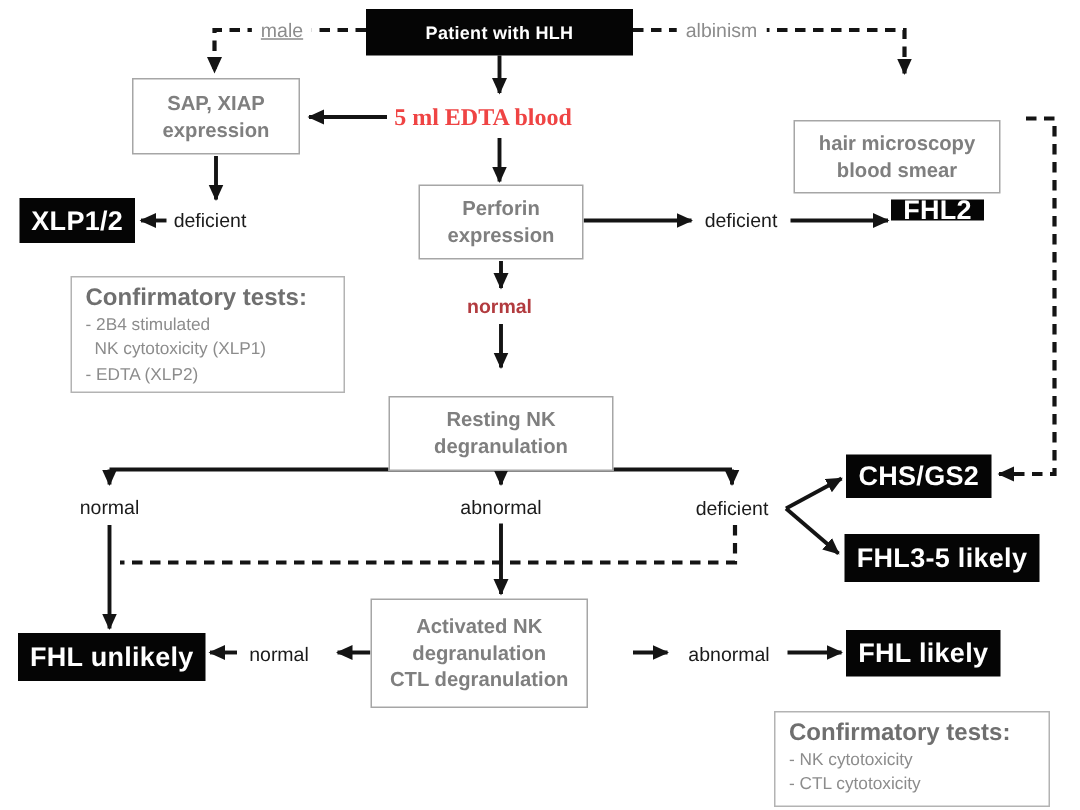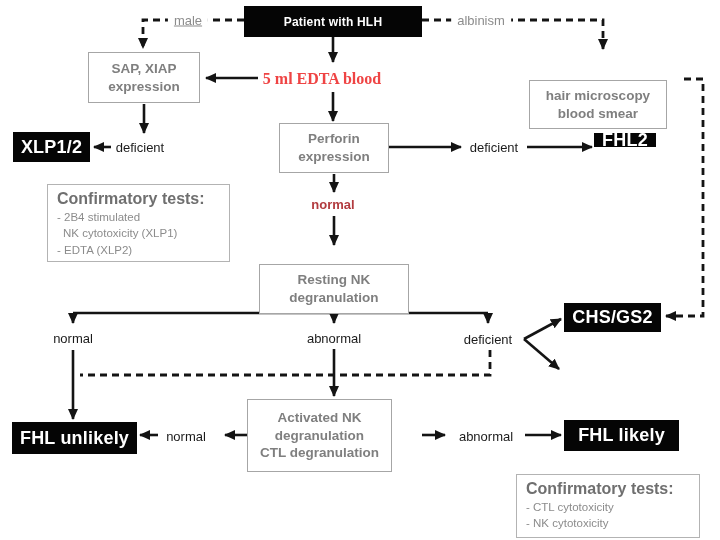--- a/index.html
+++ b/index.html
@@ -100,35 +100,36 @@
     <div class="item">- EDTA (XLP2)</div>
   </div>
 
   <div class="node gray" style="left:259px;top:264px;width:150px;height:50px;">
     <div>Resting NK</div>
     <div>degranulation</div>
   </div>
 
   <div class="node black" style="left:564px;top:303px;width:97px;height:29px;">CHS/GS2</div>
 
+  <div class="node black" style="left:563px;top:356px;width:130px;height:32px;">FHL3-5 likely</div>
 
   <div class="node gray" style="left:247px;top:399px;width:145px;height:73px;">
     <div>Activated NK</div>
     <div>degranulation</div>
     <div>CTL degranulation</div>
   </div>
 
   <div class="node black" style="left:12px;top:422px;width:125px;height:32px;">FHL unlikely</div>
 
-  <div class="node black" style="left:564px;top:420px;width:115px;height:31px;">FHL likely</div>
+  <div class="node black" style="left:564px;top:420px;width:103px;height:31px;">FHL likely</div>
 
   <div class="confirm" style="left:516px;top:474px;width:184px;height:64px;">
     <div class="head">Confirmatory tests:</div>
+    <div class="item">- NK cytotoxicity</div>
     <div class="item">- CTL cytotoxicity</div>
-    <div class="item">- NK cytotoxicity</div>
   </div>
 
   <div class="lbl lblgray" style="left:188px;top:20px;text-decoration:underline;">male</div>
   <div class="lbl lblgray" style="left:481px;top:20px;">albinism</div>
   <div class="lbl" style="left:140px;top:147px;">deficient</div>
   <div class="lbl" style="left:494px;top:147px;">deficient</div>
   <div class="lbl lblred" style="left:333px;top:204px;">normal</div>
   <div class="lbl" style="left:73px;top:338px;">normal</div>
   <div class="lbl" style="left:334px;top:338px;">abnormal</div>
   <div class="lbl" style="left:488px;top:339px;">deficient</div>

